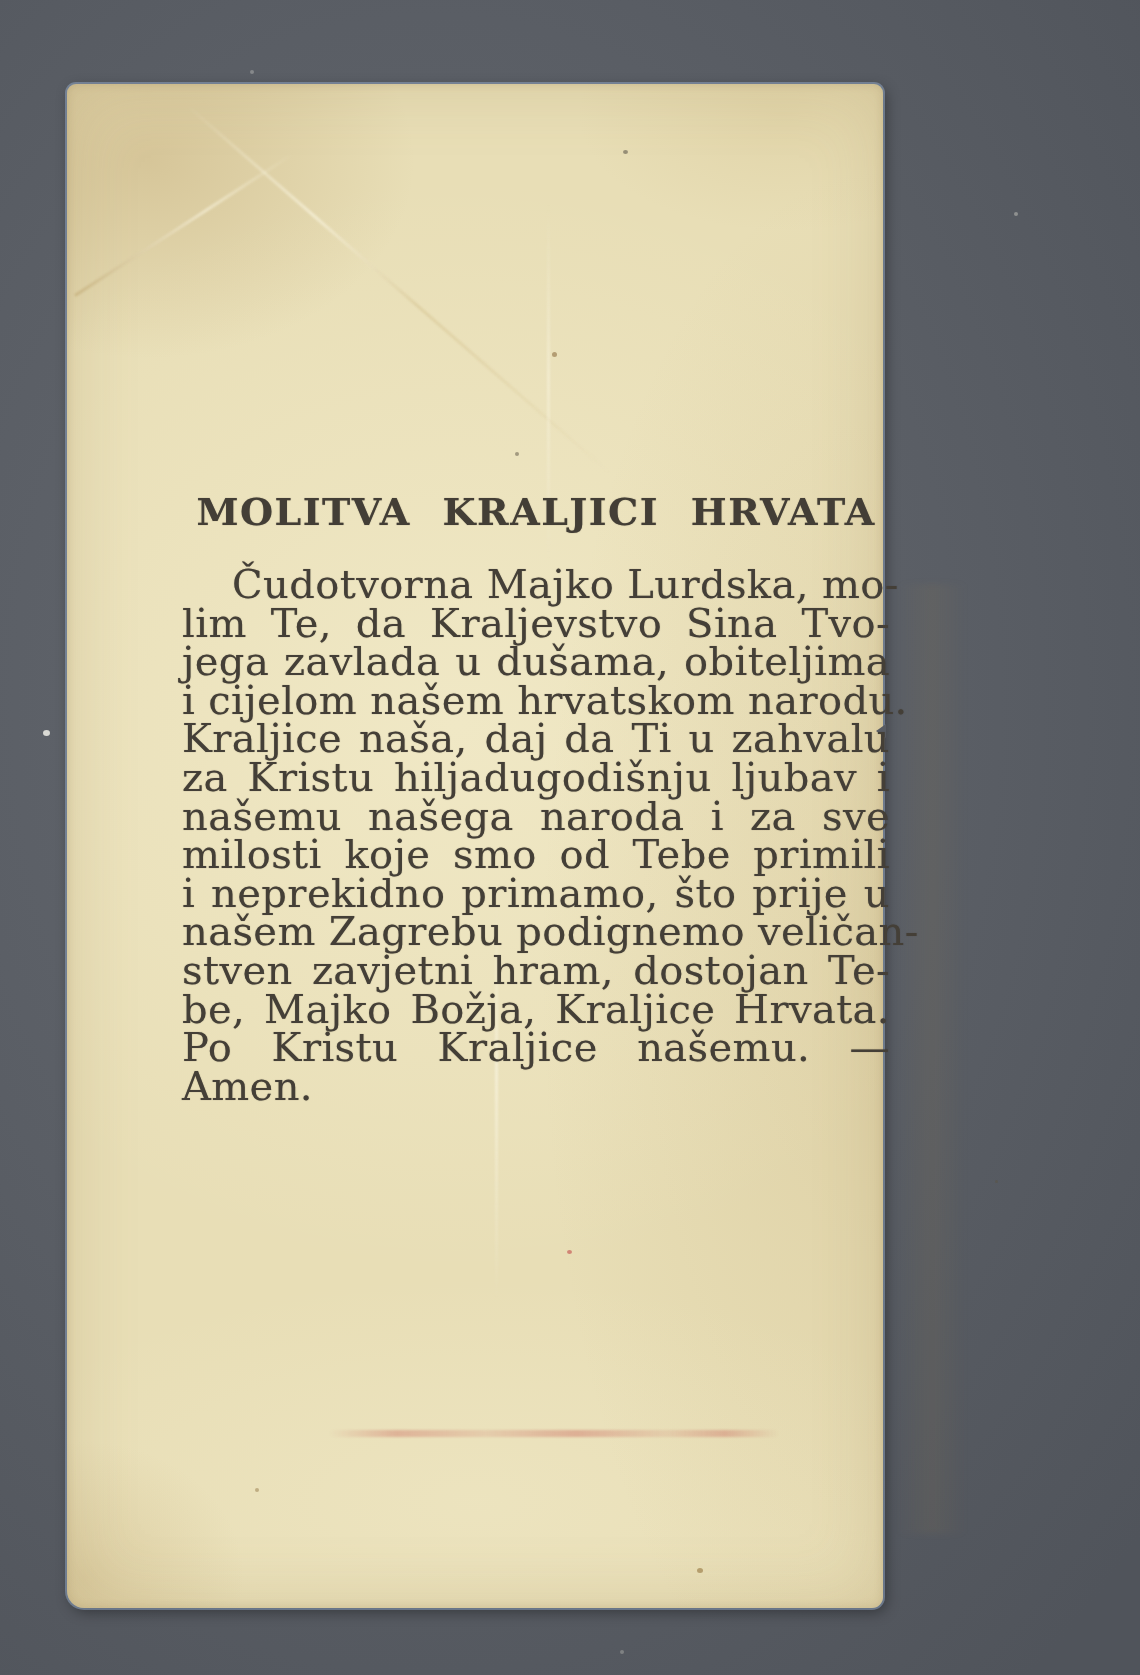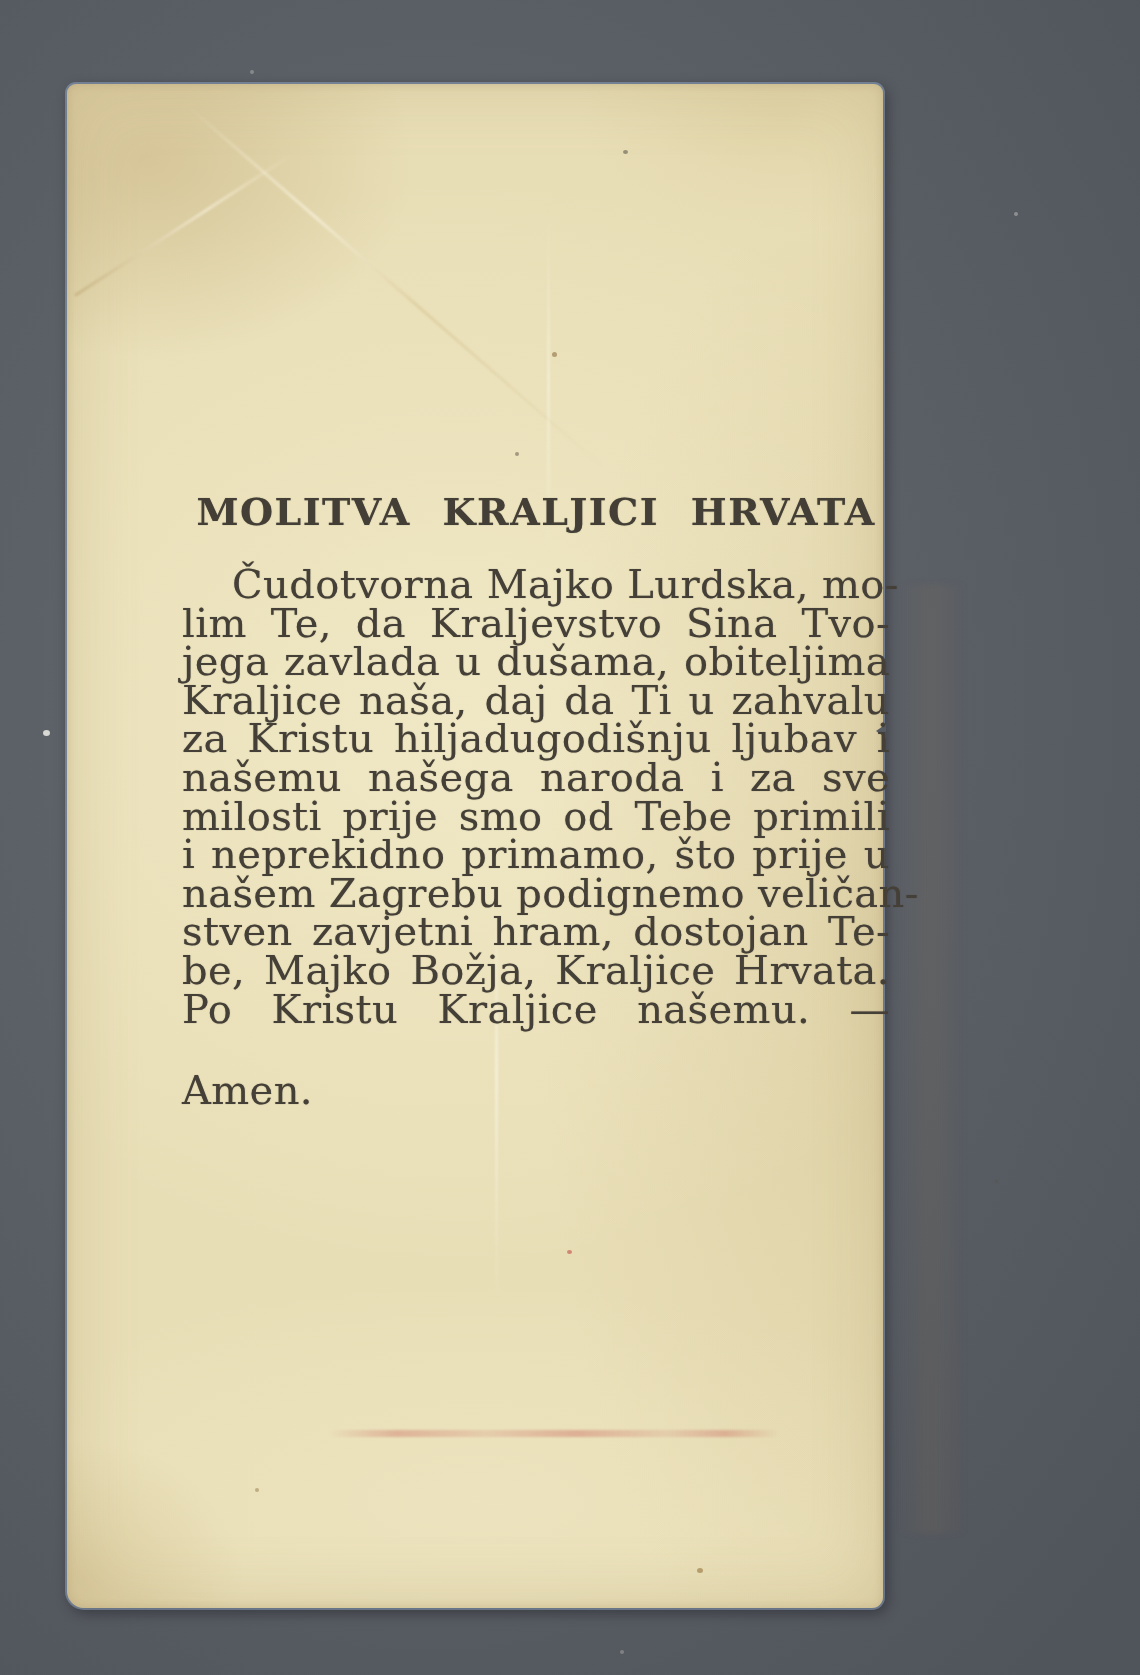--- a/index.html
+++ b/index.html
@@ -136,21 +136,21 @@
     font-size: 40px;
     line-height: 38.6px;
     height: 38.6px;
     letter-spacing: 0.4px;
     white-space: nowrap;
     text-align: justify;
     text-align-last: justify;
     overflow: visible;
   }
   .prayer-line:first-child { text-indent: 50px; }
-  .prayer-line:last-child  { text-align-last: left; margin-top: 43px; }
+  .prayer-line:last-child  { text-align-last: left; }
 
   .imprimatur {
     position: absolute;
     left: 115px; top: 1308px;
     width: 708px;
     font-size: 35px;
     font-weight: bold;
     line-height: 40px;
     text-align: center;
     letter-spacing: 0.8px;
@@ -184,24 +184,25 @@
     <div class="speck p6"></div>
     <div class="speck p7"></div>
     <div class="red-smudge"></div>
 
     <h1 class="title">MOLITVA KRALJICI HRVATA</h1>
 
     <div class="prayer">
         <div class="prayer-line">Čudotvorna Majko Lurdska, mo-</div>
         <div class="prayer-line">lim Te, da Kraljevstvo Sina Tvo-</div>
         <div class="prayer-line">jega zavlada u dušama, obiteljima</div>
+        <div class="prayer-line">i cijelom našem hrvatskom narodu.</div>
         <div class="prayer-line">Kraljice naša, daj da Ti u zahvalu</div>
         <div class="prayer-line">za Kristu hiljadugodišnju ljubav i</div>
         <div class="prayer-line">našemu našega naroda i za sve</div>
-        <div class="prayer-line">milosti prije smo od Tebe primili</div>
+        <div class="prayer-line">milosti koje smo od Tebe primili</div>
         <div class="prayer-line">i neprekidno primamo, što prije u</div>
         <div class="prayer-line">našem Zagrebu podignemo veličan-</div>
         <div class="prayer-line">stven zavjetni hram, dostojan Te-</div>
         <div class="prayer-line">be, Majko Božja, Kraljice Hrvata.</div>
         <div class="prayer-line">Po Kristu Kraljice našemu. —</div>
         <div class="prayer-line">Amen.</div>
       </div>
 
   </div>
 </div>

